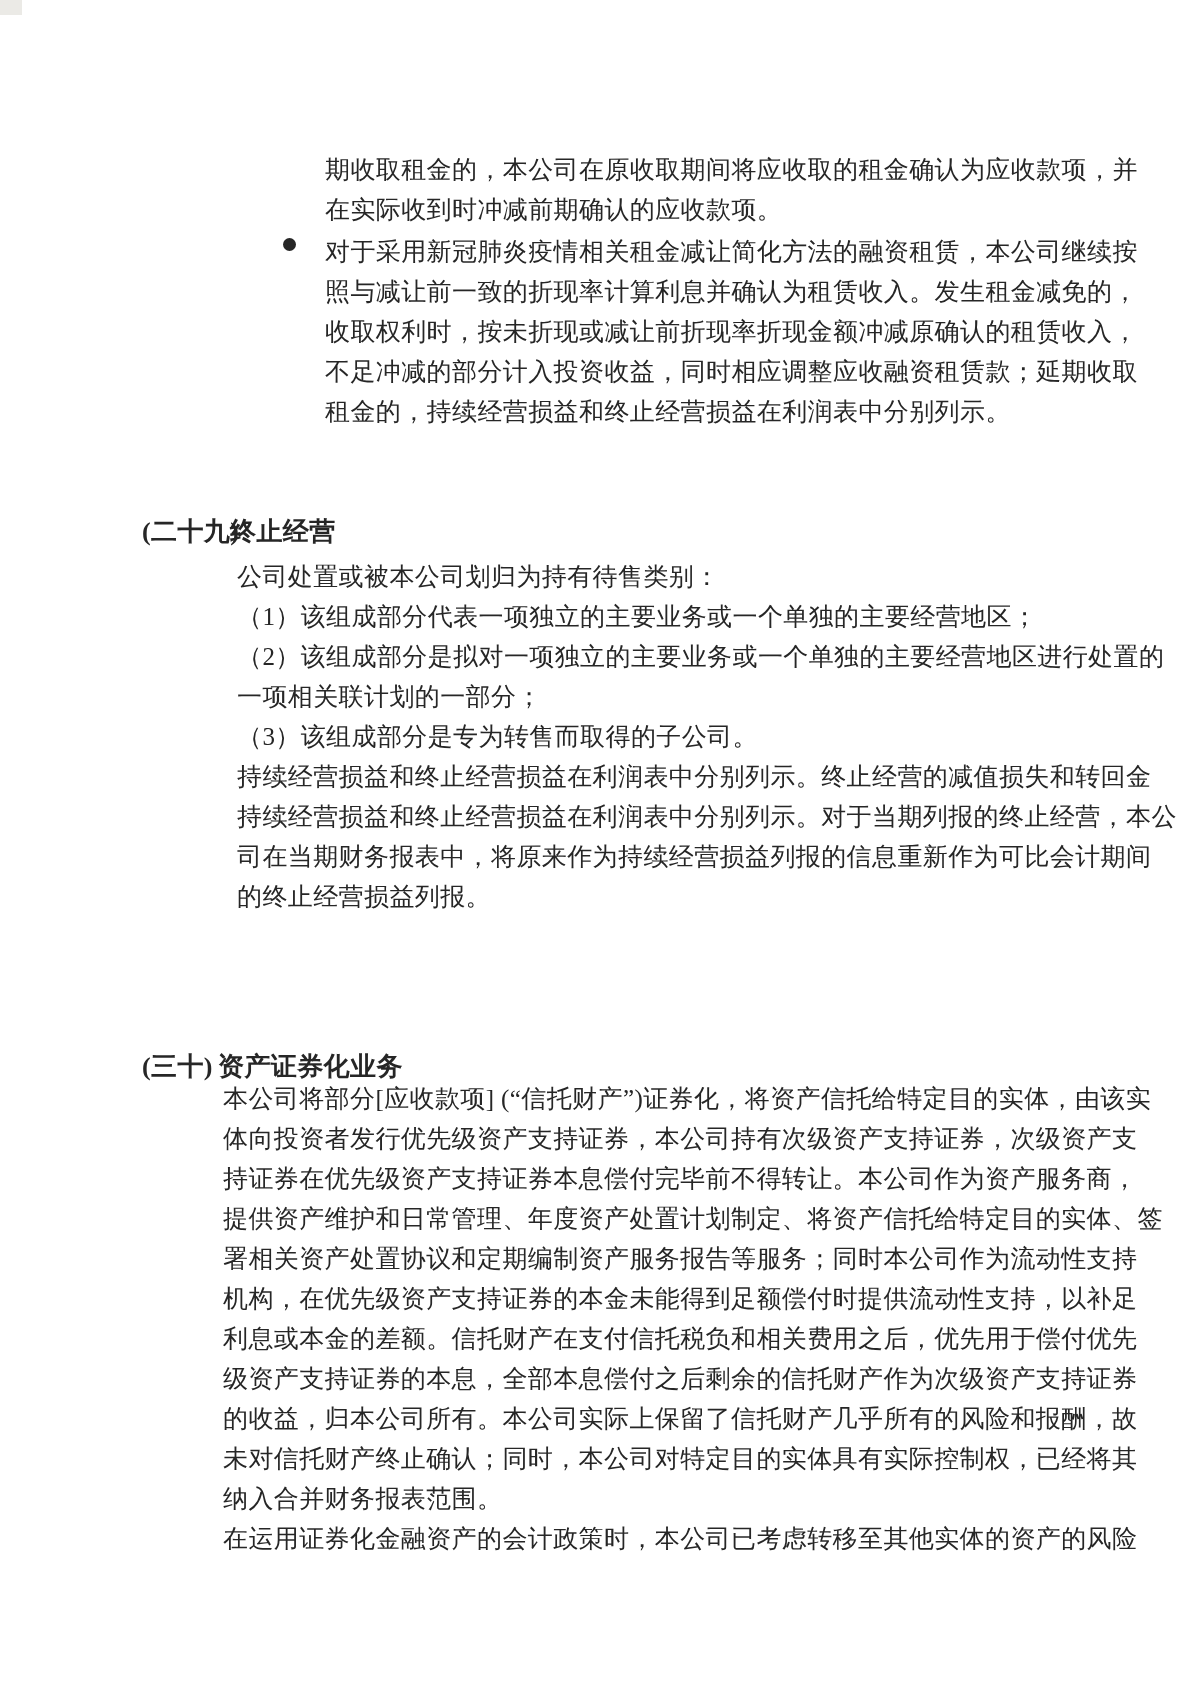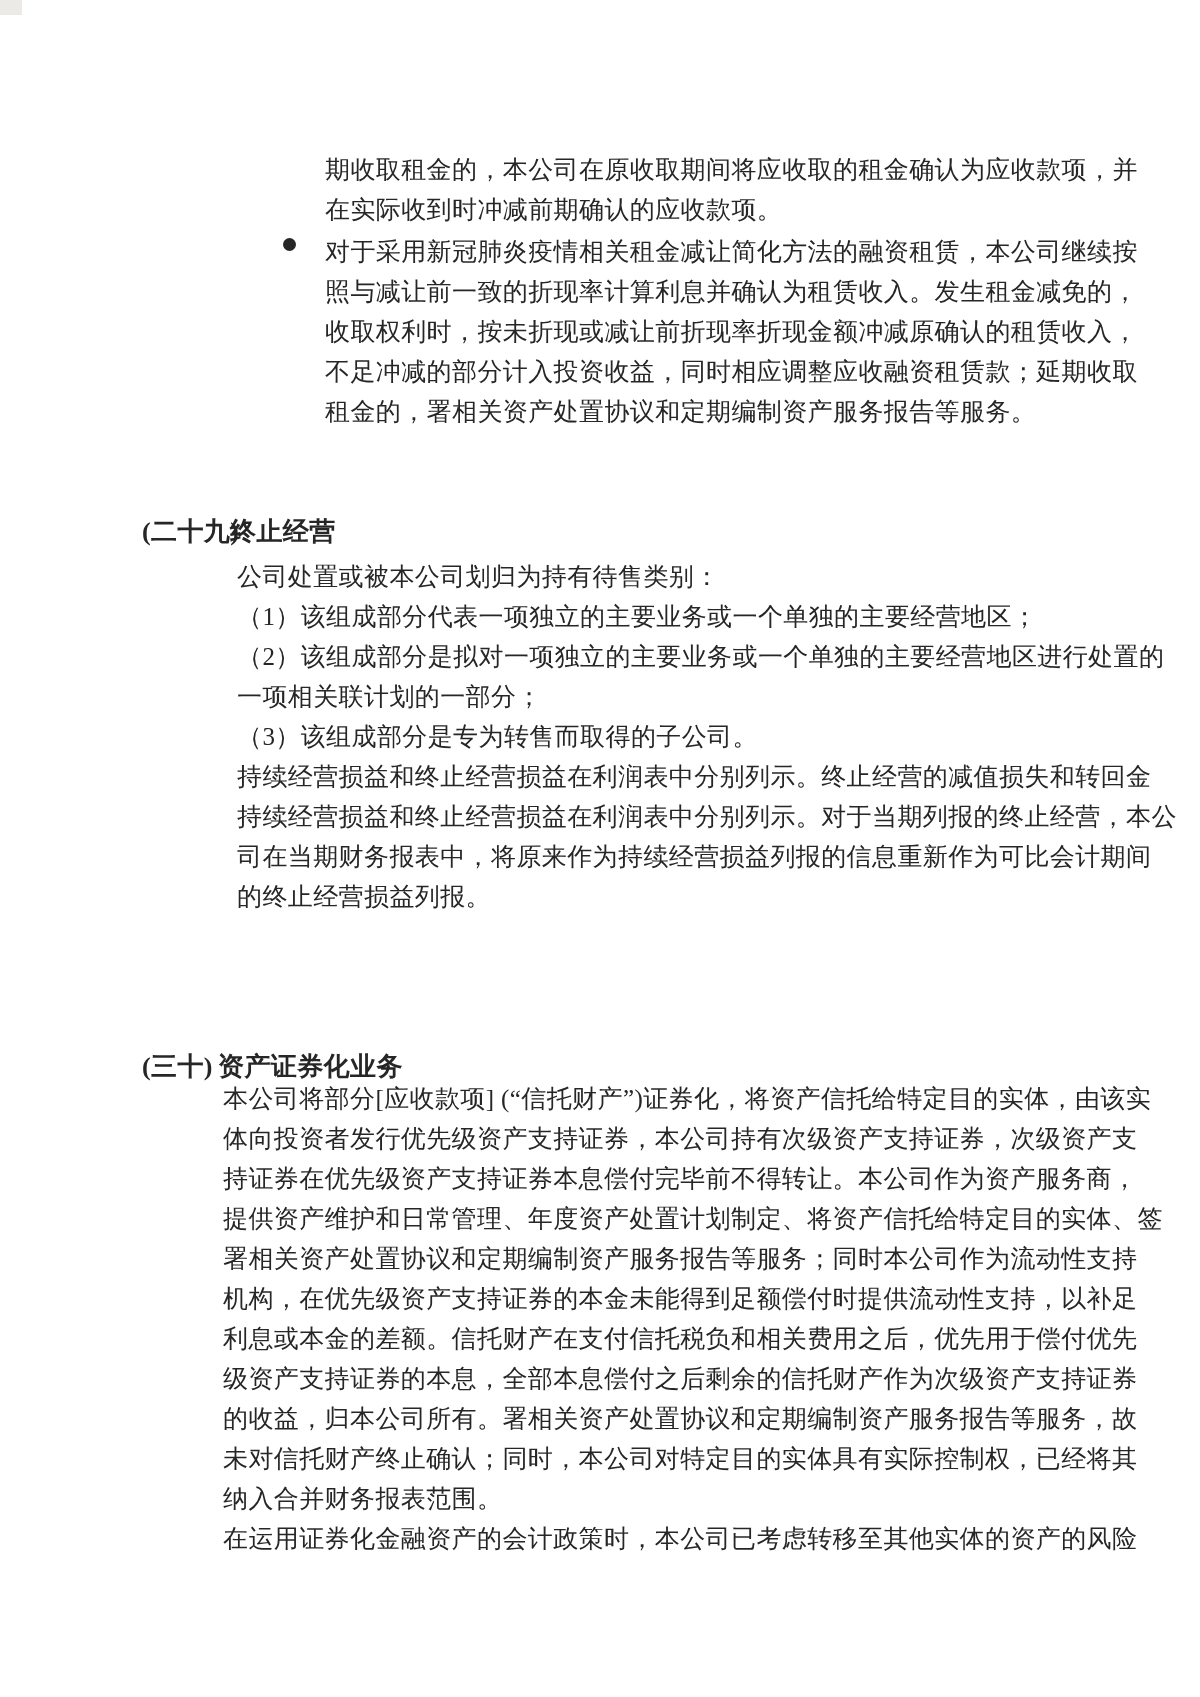--- a/index.html
+++ b/index.html
@@ -64,21 +64,21 @@
       <div class="line">期收取租金的，本公司在原收取期间将应收取的租金确认为应收款项，并</div>
       <div class="line">在实际收到时冲减前期确认的应收款项。</div>
     </div>
 
   <div class="block bullet-block">
     <span class="bullet-dot"></span>
   <div class="line">对于采用新冠肺炎疫情相关租金减让简化方法的融资租赁，本公司继续按</div>
       <div class="line">照与减让前一致的折现率计算利息并确认为租赁收入。发生租金减免的，</div>
       <div class="line">收取权利时，按未折现或减让前折现率折现金额冲减原确认的租赁收入，</div>
       <div class="line">不足冲减的部分计入投资收益，同时相应调整应收融资租赁款；延期收取</div>
-      <div class="line">租金的，署相关资产处置协议和定期编制资产服务报告等服务。</div>
+      <div class="line">租金的，持续经营损益和终止经营损益在利润表中分别列示。</div>
     </div>
 
   <div class="sec-header sec-header-29">
     <span class="sec-num">(二十九)</span><span>终止经营</span>
   </div>
 
   <div class="block sec29-para">
       <div class="line">公司处置或被本公司划归为持有待售类别：</div>
       <div class="line">（1）该组成部分代表一项独立的主要业务或一个单独的主要经营地区；</div>
       <div class="line">（2）该组成部分是拟对一项独立的主要业务或一个单独的主要经营地区进行处置的</div>
@@ -96,19 +96,19 @@
 
   <div class="block sec30-para">
       <div class="line">本公司将部分[应收款项] (“信托财产”)证券化，将资产信托给特定目的实体，由该实</div>
       <div class="line">体向投资者发行优先级资产支持证券，本公司持有次级资产支持证券，次级资产支</div>
       <div class="line">持证券在优先级资产支持证券本息偿付完毕前不得转让。本公司作为资产服务商，</div>
       <div class="line">提供资产维护和日常管理、年度资产处置计划制定、将资产信托给特定目的实体、签</div>
       <div class="line">署相关资产处置协议和定期编制资产服务报告等服务；同时本公司作为流动性支持</div>
       <div class="line">机构，在优先级资产支持证券的本金未能得到足额偿付时提供流动性支持，以补足</div>
       <div class="line">利息或本金的差额。信托财产在支付信托税负和相关费用之后，优先用于偿付优先</div>
       <div class="line">级资产支持证券的本息，全部本息偿付之后剩余的信托财产作为次级资产支持证券</div>
-      <div class="line">的收益，归本公司所有。署相关资产处置协议和定期编制资产服务报告等服务，故</div>
+      <div class="line">的收益，归本公司所有。本公司实际上保留了信托财产几乎所有的风险和报酬，故</div>
       <div class="line">未对信托财产终止确认；同时，本公司对特定目的实体具有实际控制权，已经将其</div>
       <div class="line">纳入合并财务报表范围。</div>
       <div class="line">在运用证券化金融资产的会计政策时，本公司已考虑转移至其他实体的资产的风险</div>
     </div>
 
 </div>
 
 </body></html>

